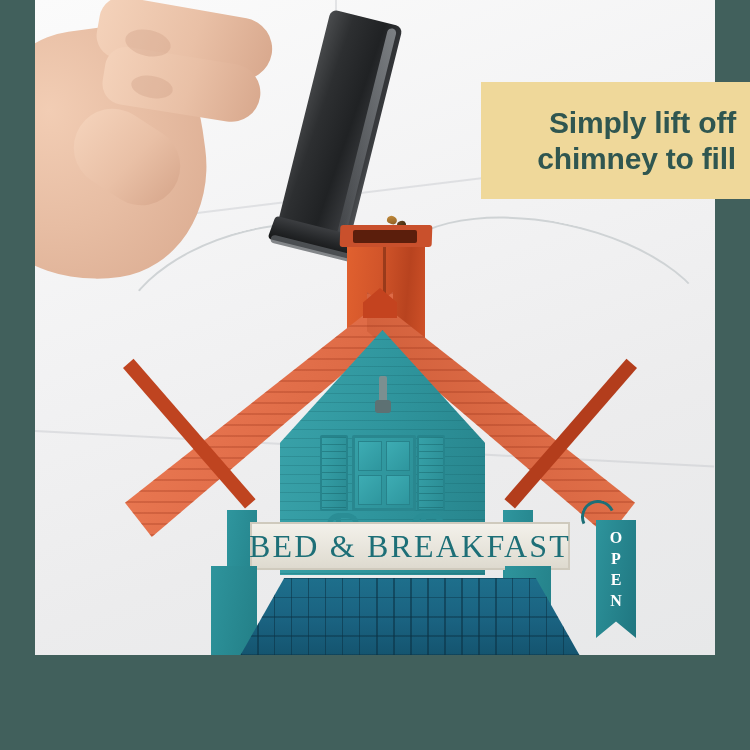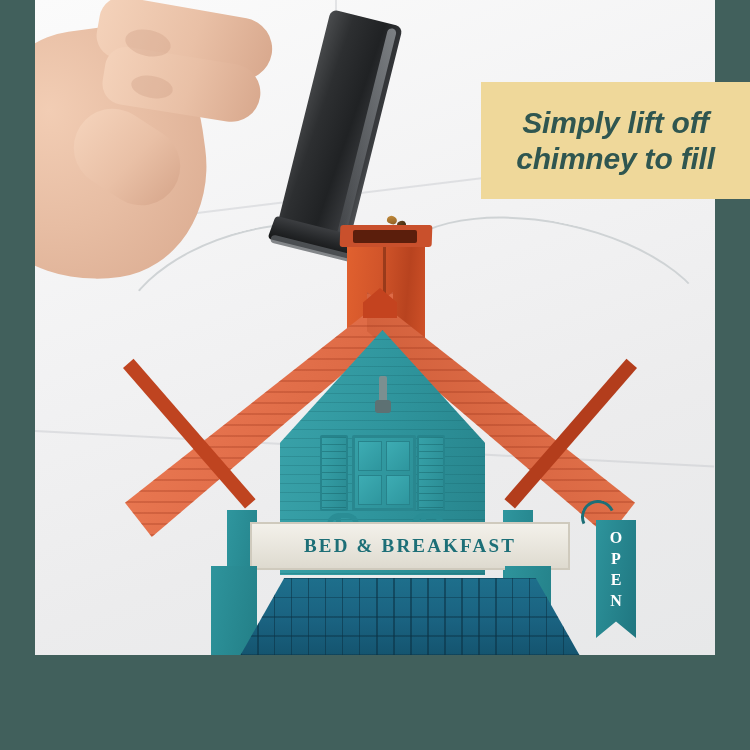--- a/index.html
+++ b/index.html
@@ -220,22 +220,22 @@
 
   
   #signboard {
     position:absolute; left:215px; top:522px; width:320px; height:48px;
     background:linear-gradient(180deg,#f3f1ea 0%,#e8e5dc 55%,#dedacf 100%);
     border:2px solid #cfcabd;
     display:flex; align-items:center; justify-content:center;
   }
   #signboard .sign-text {
     font-family:"Liberation Serif", serif;
-    font-size:19px; letter-spacing:2.2px; color:#1d6f77;
-    font-weight:700; white-space:nowrap;
+    font-size:32px; letter-spacing:2.2px; color:#1d6f77;
+    font-weight:400; white-space:nowrap;
   }
   .sign-band-l, .sign-band-r {
     position:absolute; top:510px; width:30px; height:70px;
     background:linear-gradient(100deg,#2f969e,#24838b);
   }
   .sign-band-l { left:192px; } .sign-band-r { right:182px; }
 
   
   #porchroof {
     position:absolute; left:205px; top:578px; width:340px; height:78px;
@@ -275,23 +275,22 @@
     border:3px solid #1d6f77; border-radius:50%;
     border-color:#1d6f77 transparent transparent #1d6f77;
     transform:rotate(20deg);
   }
 
   
   #callout {
     position:absolute; left:481px; top:82px; width:269px; height:117px;
     background:#efd89a;
     display:flex; flex-direction:column;
-    align-items:center; justify-content:center;
+    align-items:flex-end; justify-content:center;
     padding:0 14px;
-    font-style:italic;
   }
   #callout .cl-line {
     color:#2f5650; font-size:30px; font-weight:700;
     line-height:1.17; white-space:nowrap; letter-spacing:-.2px;
   }
 
   
   #caption {
     position:absolute; left:0; bottom:0; width:750px; height:95px;
     background:#41605c;

